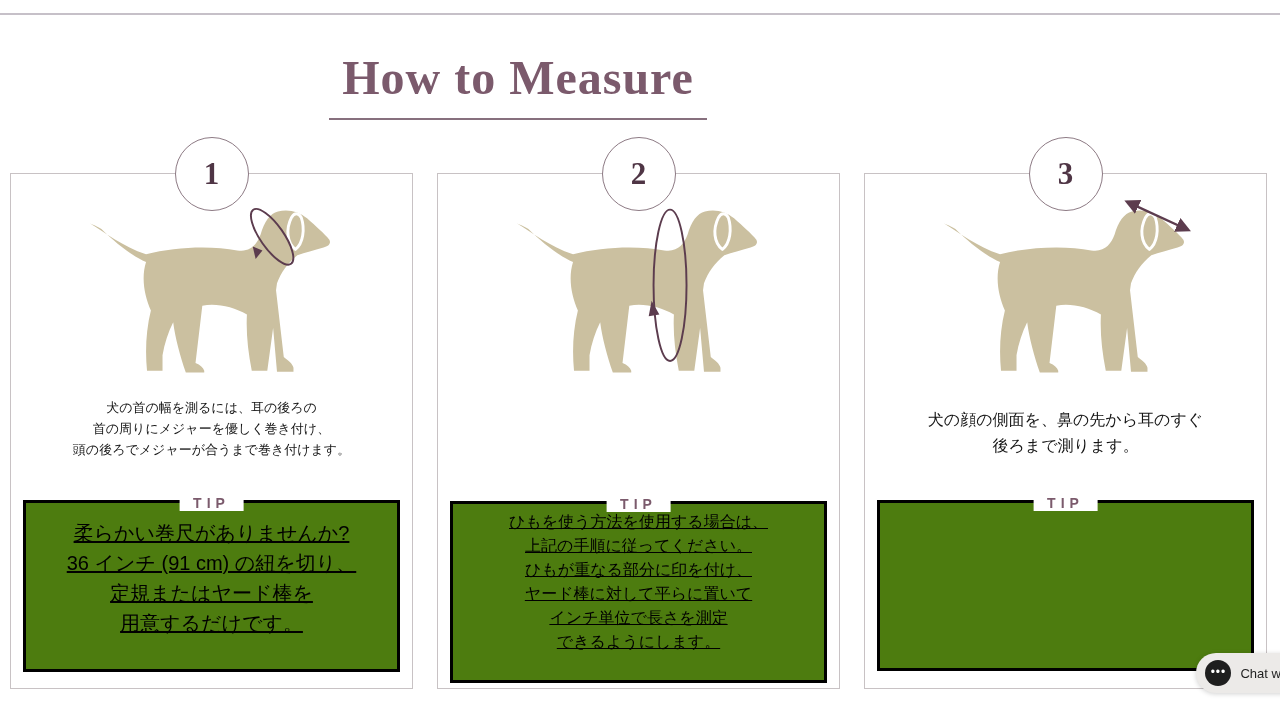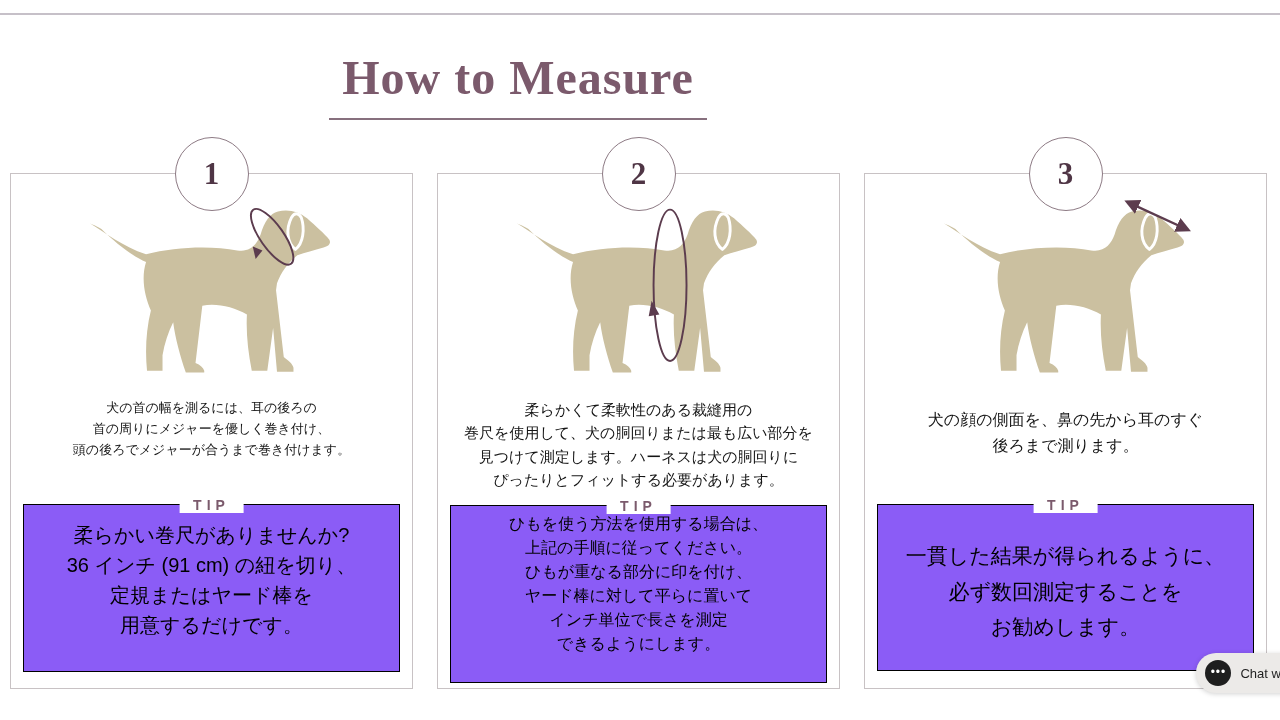--- a/index.html
+++ b/index.html
@@ -37,21 +37,21 @@
 
   .panel-desc{
     text-align:center;white-space:pre-line;color:#141414;margin:10px 6px 0;
     line-height:1.6;
   }
   .panel-0 .panel-desc{font-size:13px;margin-top:6px;}
   .panel-1 .panel-desc{font-size:15px;margin-top:6px;line-height:1.55;}
   .panel-2 .panel-desc{font-size:16px;margin-top:15px;}
 
   .tip-box{
-    position:absolute;left:12px;right:12px;border:1px solid #000000;background:#8b5cf6;
+    position:absolute;left:12px;right:12px;border:3px solid #000000;background:#4d7c0f;text-decoration:underline;
   }
   .panel-0 .tip-box{bottom:16px;height:166px;}
   .panel-1 .tip-box{bottom:5px;height:176px;}
   .panel-2 .tip-box{bottom:17px;height:165px;}
   .tip-label{
     position:absolute;top:0;left:50%;transform:translate(-50%,-50%);
     background:#fff;padding:0 14px;color:#7b5a6c;font-weight:700;
     font-size:14px;letter-spacing:5px;
   }
   .tip-text{
@@ -115,24 +115,20 @@
       <span class="step-number">2</span>
     </div>
     <svg class="dog-figure" viewBox="0 0 280 200">
       <path fill="#cbc0a0" d="M14,26 C30,36 48,50 72,58 C102,50 140,49 166,54 C180,56 186,48 190,38 C194,24 200,16 208,14 C218,11 230,14 238,21 C247,29 256,37 261,43 C263,47 260,50 255,51 C245,54 236,56 228,59 C218,67 211,77 207,88 L206,95 L214,164 C219,168 223,171 224,175 L224,179 L207,179 L203,134 L197,178 L181,178 C177,158 175,138 176,120 C162,112 144,108 130,111 L123,170 C128,172 131,175 132,178 L132,180 L113,180 C107,162 102,144 100,128 C95,138 91,150 89,162 L89,178 L73,178 C71,158 72,136 77,116 C70,100 67,82 72,66 C58,60 40,46 26,32 C20,28 15,27 14,26 Z"></path>
       <path d="M222,20 C216,32 217,46 226,53 C234,47 236,32 232,20 C229,15 225,15 222,20 Z" fill="none" stroke="#ffffff" stroke-width="3" stroke-linejoin="round"></path>
       <g>
         <ellipse cx="172" cy="90" rx="17" ry="78" fill="none" stroke="#5c3c4e" stroke-width="2"></ellipse>
         <polygon points="150,122 161,120 153,106" fill="#5c3c4e"></polygon>
       </g>
     </svg>
-    <p class="panel-desc">柔らかくて柔軟性のある裁縫用の
-巻尺を使用して、犬の胴回りまたは最も広い部分を
-見つけて測定します。ハーネスは犬の胴回りに
-ぴったりとフィットする必要があります。</p>
     <div class="tip-box">
       <span class="tip-label">TIP</span>
       <div class="tip-text">ひもを使う方法を使用する場合は、
 上記の手順に従ってください。
 ひもが重なる部分に印を付け、
 ヤード棒に対して平らに置いて
 インチ単位で長さを測定
 できるようにします。</div>
     </div>
   </section>
@@ -150,23 +146,20 @@
       <path fill="#cbc0a0" d="M14,26 C30,36 48,50 72,58 C102,50 140,49 166,54 C180,56 186,48 190,38 C194,24 200,16 208,14 C218,11 230,14 238,21 C247,29 256,37 261,43 C263,47 260,50 255,51 C245,54 236,56 228,59 C218,67 211,77 207,88 L206,95 L214,164 C219,168 223,171 224,175 L224,179 L207,179 L203,134 L197,178 L181,178 C177,158 175,138 176,120 C162,112 144,108 130,111 L123,170 C128,172 131,175 132,178 L132,180 L113,180 C107,162 102,144 100,128 C95,138 91,150 89,162 L89,178 L73,178 C71,158 72,136 77,116 C70,100 67,82 72,66 C58,60 40,46 26,32 C20,28 15,27 14,26 Z"></path>
       <path d="M222,20 C216,32 217,46 226,53 C234,47 236,32 232,20 C229,15 225,15 222,20 Z" fill="none" stroke="#ffffff" stroke-width="3" stroke-linejoin="round"></path>
       <g>
         <line x1="203" y1="4" x2="266" y2="33" stroke="#5c3c4e" stroke-width="2.4" marker-start="url(#ah)" marker-end="url(#ah)"></line>
       </g>
     </svg>
     <p class="panel-desc">犬の顔の側面を、鼻の先から耳のすぐ
 後ろまで測ります。</p>
     <div class="tip-box">
       <span class="tip-label">TIP</span>
-      <div class="tip-text">一貫した結果が得られるように、
-必ず数回測定することを
-お勧めします。</div>
     </div>
   </section>
 
 </div>
 
 <div class="chat-pill">
   <span class="chat-icon">•••</span>
   <span class="chat-label">Chat with us</span>
 </div>
 

